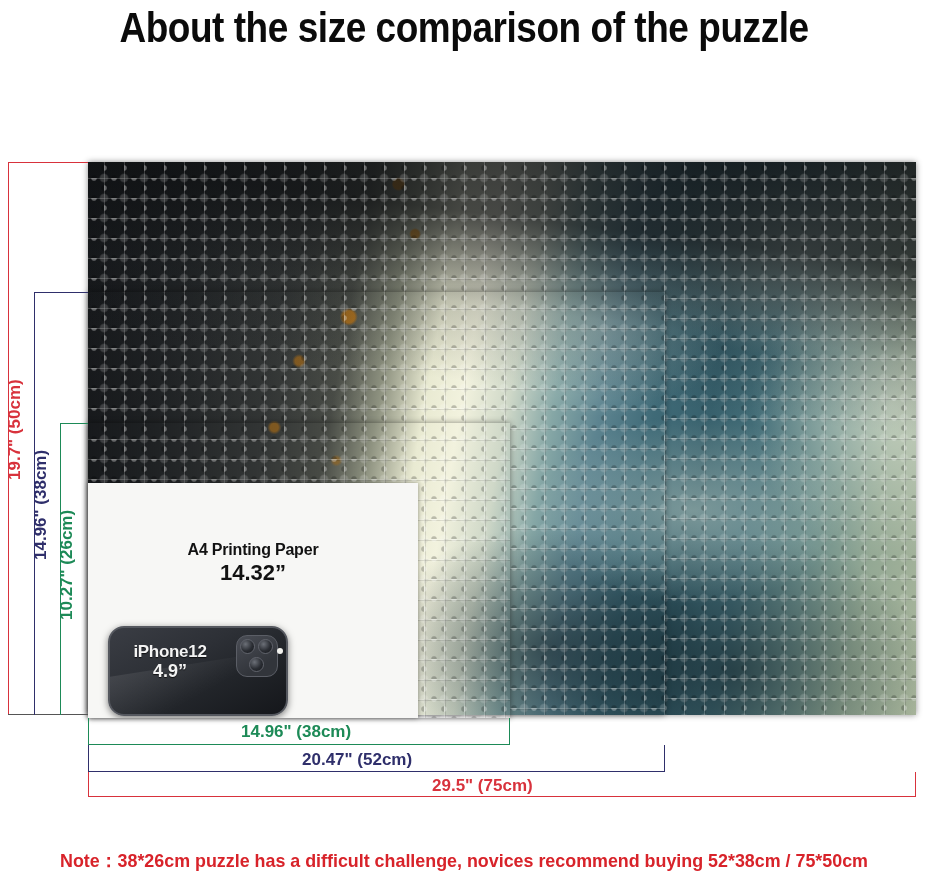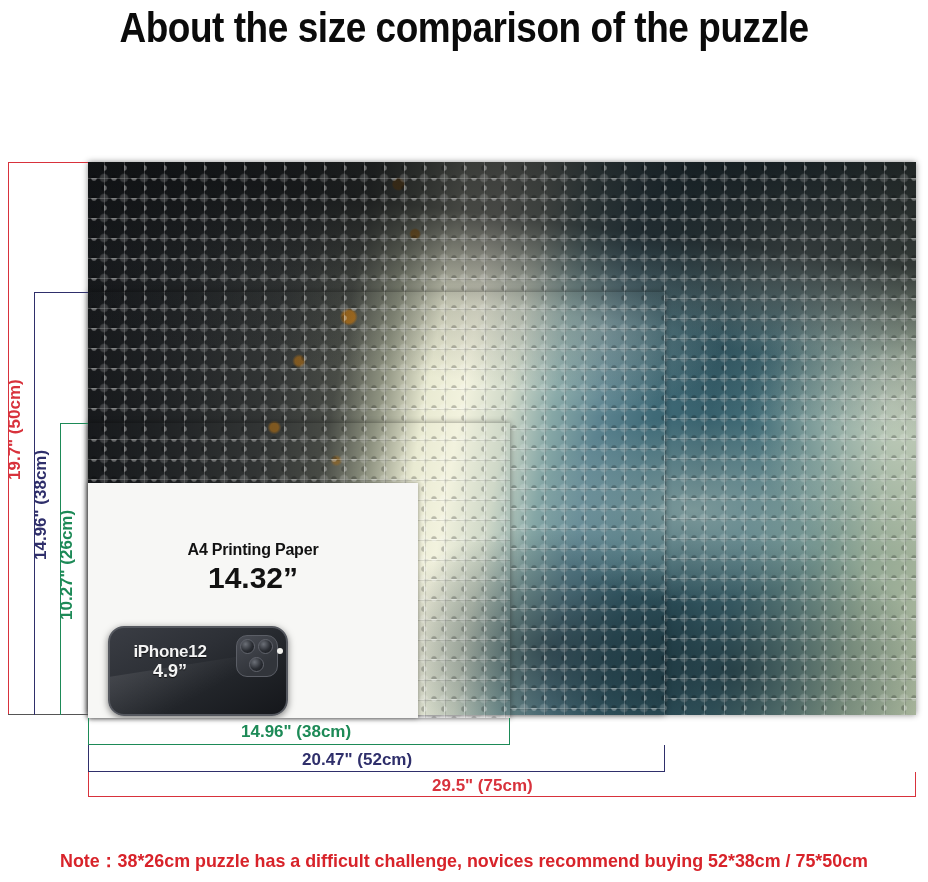--- a/index.html
+++ b/index.html
@@ -137,21 +137,21 @@
     position: absolute;
     left: 0;
     top: 58px;
     width: 100%;
     text-align: center;
     color: #121212;
     font-weight: bold;
     line-height: 1.18;
   }
   #a4-l1 { font-size: 16px; display: block; letter-spacing: -0.2px; }
-  #a4-l2 { font-size: 30px; display: block; }
+  #a4-l2 { font-size: 22px; display: block; }
 
   
   #phone {
     position: absolute;
     background: linear-gradient(152deg, #3a3d44 0%, #2d3036 38%, #23262b 60%, #15171b 100%);
     border-radius: 16px;
     border: 2px solid #55585f;
     box-shadow: 0 2px 7px rgba(0,0,0,0.5);
     overflow: hidden;
   }

